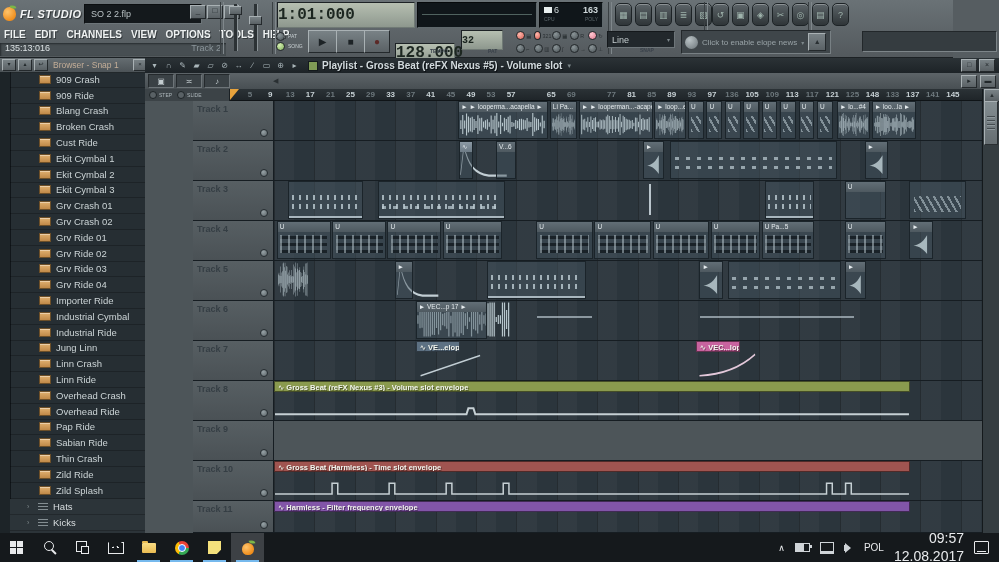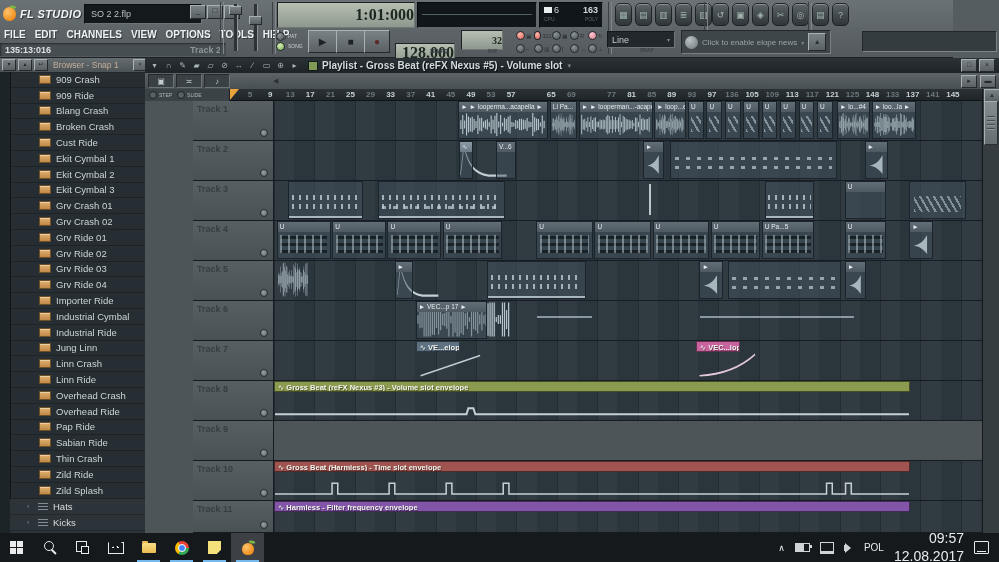--- a/index.html
+++ b/index.html
@@ -3,36 +3,36 @@
 <meta charset="utf-8">
 <style>
   html,body{margin:0;padding:0;background:#000;}
   #screen{position:relative;width:999px;height:562px;overflow:hidden;
     font-family:"Liberation Sans",sans-serif;background:#565d61;-webkit-font-smoothing:antialiased;}
   .abs{position:absolute;}
   
   .bev{background:linear-gradient(#798286,#5a6165);border:1px solid;border-color:#a9b1b4 #24292c #24292c #a9b1b4;}
   .inset{background:#353c40;border:1px solid;border-color:#22272a #7d8589 #7d8589 #22272a;}
   .lcd{background:linear-gradient(#b6bfb1,#8e988e);border:1px solid;border-color:#1d2225 #707a75 #707a75 #1d2225;
-    color:#1c2620;font-family:Liberation Serif, serif;font-weight:bold;display:flex;align-items:center;justify-content:flex-end;}
+    color:#1c2620;font-family:Liberation Mono, monospace;font-weight:bold;display:flex;align-items:center;justify-content:flex-start;}
   .fbtn{border-radius:5px;background:linear-gradient(#5c6468,#2f3538);border:1px solid #1d2326;
     box-shadow:inset 0 1px 0 rgba(255,255,255,.3);color:#9fb3ac;display:flex;align-items:center;justify-content:center;}
   
   #topbar{left:0;top:0;width:953px;height:57px;background:linear-gradient(#6a7276,#53595d);border-bottom:1px solid #1c2124;}
   .logo{left:3px;top:2px;height:24px;display:flex;align-items:center;gap:4px;}
   .fruit{width:13px;height:14px;background:radial-gradient(circle at 35% 35%,#ffc46b,#ef8c1a 75%);border-radius:50% 50% 46% 46%;position:relative;}
   .fruit i{position:absolute;top:-2px;left:7px;width:6px;height:4px;background:#7ab648;border-radius:0 90% 0 90%;transform:rotate(-14deg);}
   .logo b{font-style:italic;font-size:11px;color:#f2f4f4;letter-spacing:.4px;text-shadow:1px 1px 1px #2a2f31;}
   .titlelcd{left:84px;top:4px;width:104px;height:18px;background:#14191c;border:1px solid;border-color:#0c0f11 #6d7579 #6d7579 #0c0f11;
     color:#b9c2c4;font-size:9px;display:flex;align-items:center;padding:0 6px;}
   .winbtn{width:14px;height:12px;font-size:8px;line-height:10px;text-align:center;color:#22282b;}
   .menu{left:4px;top:29px;height:13px;display:flex;gap:9px;}
   .menu-item{font-size:10px;font-weight:bold;color:#eef1f1;text-shadow:1px 1px 0 #33393c;cursor:default;}
   .hintbar{left:0px;top:43px;width:216px;height:13px;background:#474e52;box-shadow:inset 1px 1px 2px #272c2f;
-    display:flex;align-items:center;justify-content:space-between;padding:0 5px;font-weight:bold;}
+    display:flex;align-items:flex-start;justify-content:space-between;padding:0 5px;}
   .hintbar .pos{font-size:9px;color:#dbe1e3;}
   .hintbar .trk{font-size:9px;color:#8b959a;}
   .sliders{left:226px;top:0px;width:44px;height:56px;}
   .vgroove{position:absolute;top:4px;width:3px;height:47px;background:#2c3235;border-right:1px solid #8a9296;}
   .vknob{position:absolute;width:11px;height:7px;}
   .osc{left:417px;top:2px;width:118px;height:24px;background:#10161a;border:1px solid;border-color:#06090b #5f686c #5f686c #06090b;}
   .osc i{position:absolute;left:4px;right:4px;top:11px;height:1px;background:rgba(160,190,180,.45);}
   .cpu{left:539px;top:2px;width:62px;height:24px;background:#10161a;border:1px solid;border-color:#06090b #5f686c #5f686c #06090b;
     color:#cfd8da;font-size:9px;}
   .cpu .r1{display:flex;justify-content:space-between;align-items:center;padding:2px 4px 0 4px;}

